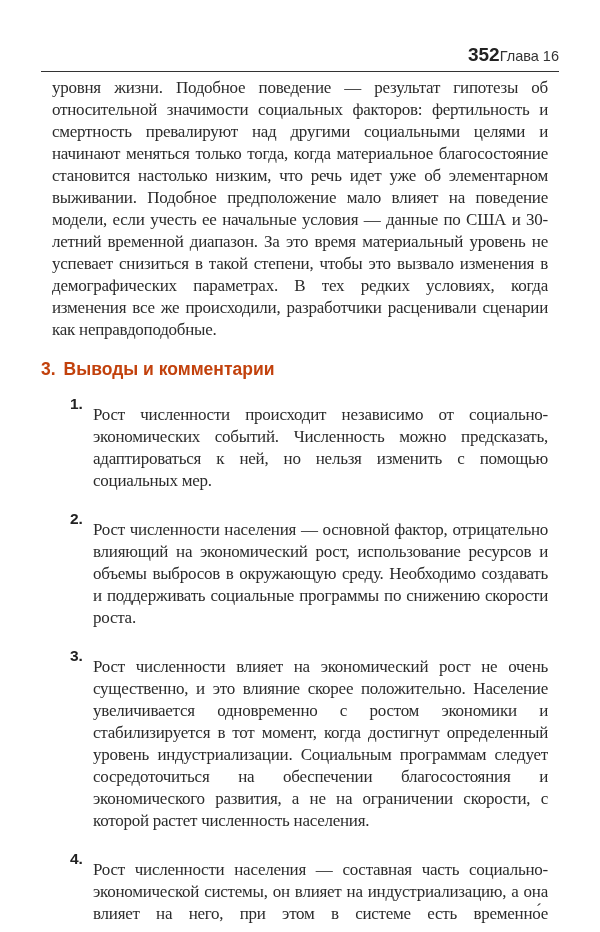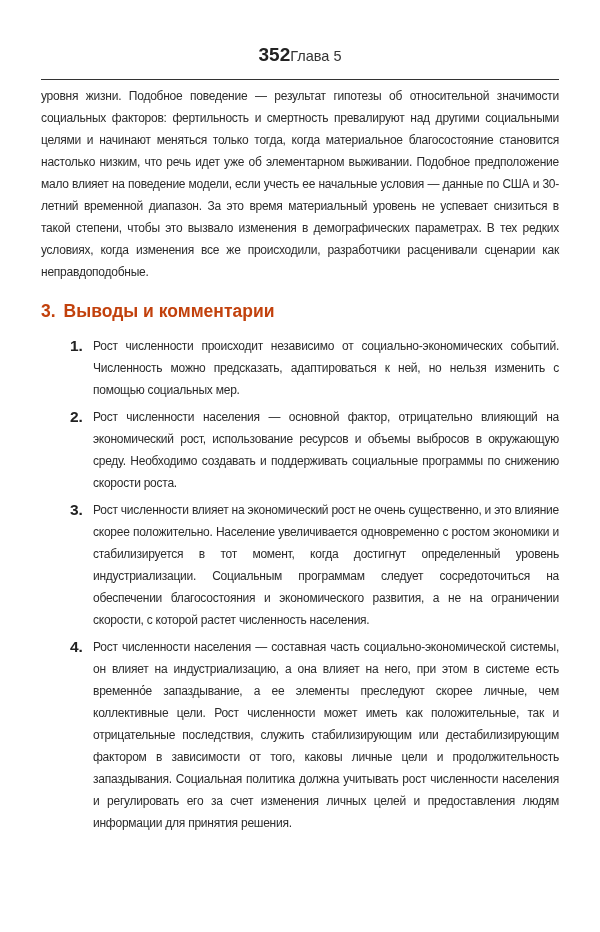--- a/index.html
+++ b/index.html
@@ -1,37 +1,37 @@
 <!DOCTYPE html>
 <html><head>
 <meta charset="utf-8">
 <style>
   html, body { margin: 0; padding: 0; background: #ffffff; }
   body { width: 600px; height: 932px; position: relative; overflow: hidden; color: #2a2a2a; }
   .page { position: absolute; left: 41px; top: 44px; width: 518px; }
-  .header { display: flex; justify-content: center; align-items: flex-end; height: 21px; border-bottom: 1.5px solid #333; padding-bottom: 14px; }
+  .header { display: flex; justify-content: flex-end; align-items: flex-end; height: 21px; border-bottom: 1.5px solid #333; padding-bottom: 6px; }
   .page-num { font-family: "Liberation Sans", sans-serif; font-weight: bold; font-size: 19px; line-height: 20px; color: #222; }
   .chapter { font-family: "Liberation Sans", sans-serif; font-size: 14.5px; line-height: 18px; color: #333; }
-  p, .item-text { font-family: Liberation Sans, sans-serif; font-size: 12px; line-height: 22px; margin: 0; text-align: justify; color: #2b2b2b; letter-spacing: -0.25px; }
+  p, .item-text { font-family: Liberation Serif, serif; font-size: 17px; line-height: 22px; margin: 11px; text-align: justify; color: #2b2b2b; letter-spacing: -0.25px; }
   .intro { margin-top: 5px; }
   h2 { font-family: "Liberation Sans", sans-serif; font-weight: bold; font-size: 17.5px; line-height: 22px; margin: 17px 0 6px 0; color: #c2410c; }
   .section-num { margin-right: 8px; }
   ol { list-style: none; margin: 13px 0 0 0; padding: 0; }
   li { display: flex; margin-bottom: 5px; }
   .num { font-family: "Liberation Sans", sans-serif; font-weight: bold; font-size: 15.5px; line-height: 22px; width: 52px; text-align: right; padding-right: 0; box-sizing: border-box; flex: 0 0 52px; margin-right: 0; color: #222; }
   .num span { display: inline-block; width: 23px; text-align: left; }
   .item-text { flex: 1; margin-left: 0; }
 </style>
 </head>
 <body>
 
 <div class="page">
   <div class="header">
     <span class="page-num">352</span>
-    <span class="chapter">Глава 5</span>
+    <span class="chapter">Глава 16</span>
   </div>
 
   <p class="intro">уровня жизни. Подобное поведение — результат гипотезы об относительной значимости социальных факторов: фертильность и смертность превалируют над другими социальными целями и начинают меняться только тогда, когда материальное благосостояние становится настолько низким, что речь идет уже об элементарном выживании. Подобное предположение мало влияет на поведение модели, если учесть ее начальные условия — данные по США и 30-летний временной диапазон. За это время материальный уровень не успевает снизиться в такой степени, чтобы это вызвало изменения в демографических параметрах. В тех редких условиях, когда изменения все же происходили, разработчики расценивали сценарии как неправдоподобные.</p>
 
   <h2>
     <span class="section-num">3.</span><span>Выводы и комментарии</span>
   </h2>
 
 
   <ol>

